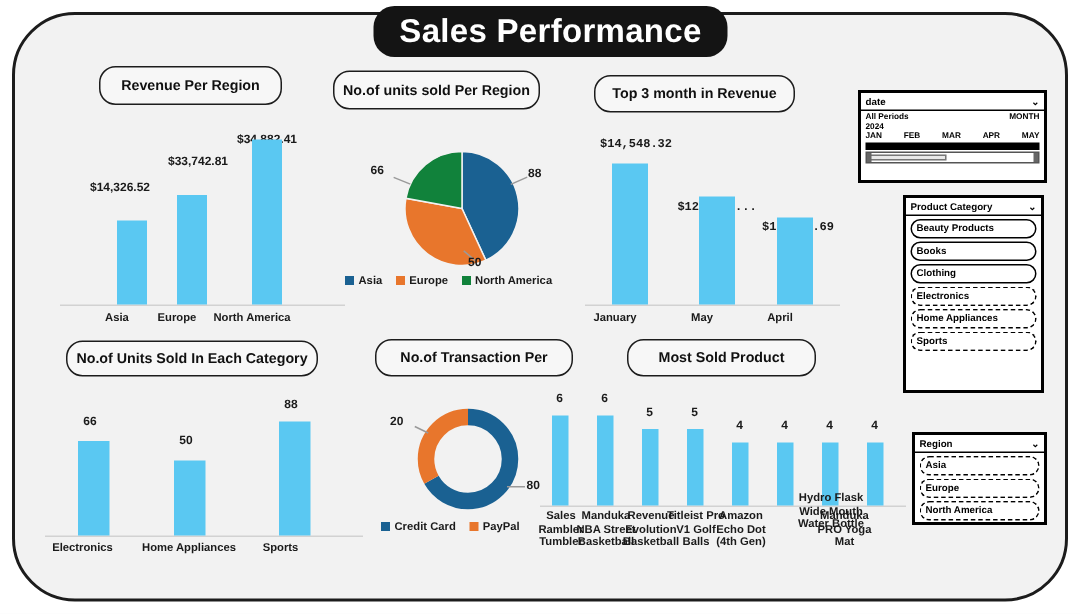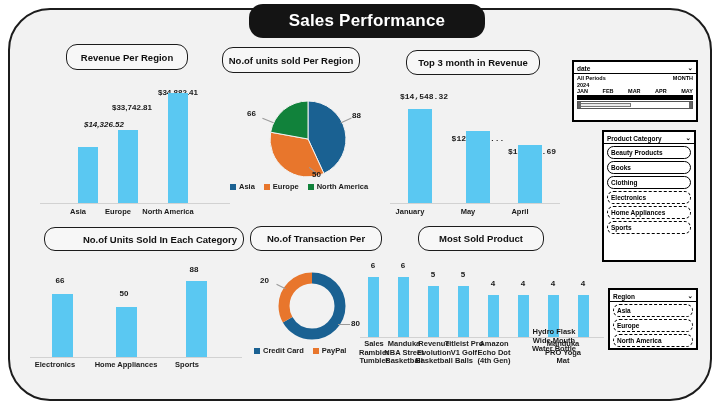--- a/index.html
+++ b/index.html
@@ -6,21 +6,21 @@
   body{font-family:"Liberation Sans",sans-serif;}
   #canvas{position:relative;width:720px;height:409px;background:#ffffff;overflow:hidden;}
 
   
   .frame{position:absolute;left:8px;top:8px;width:704px;height:393px;
          background:#f2f2f2;border:2.5px solid #1c1c1c;border-radius:42px;box-sizing:border-box;}
 
   
   .title-chip{position:absolute;left:249px;top:4px;width:236px;height:34px;background:#141414;
         border-radius:14px;display:flex;align-items:center;justify-content:center;z-index:6;}
-  .title-chip span{color:#ffffff;font-size:17px;font-weight:bold;letter-spacing:.2px;}
+  .title-chip span{color:#ffffff;font-size:22px;font-weight:bold;letter-spacing:.2px;}
 
   
   .chip{position:absolute;background:#f7f7f7;border:1.6px solid #1c1c1c;border-radius:11px;
         display:flex;align-items:center;justify-content:center;z-index:5;}
   .chip span{font-size:9.5px;font-weight:bold;color:#101010;white-space:nowrap;}
 
   
   .panel{position:absolute;}
   .axis{position:absolute;left:0;right:0;bottom:0;height:1px;background:#d2d2d2;}
 
@@ -59,36 +59,36 @@
   <div class="title-chip">
     <span>Sales Performance</span>
   </div>
 
   <div class="chip" style="left:66px;top:44px;width:120px;height:24px;">
     <span>Revenue Per Region</span>
     </div>
   <div class="chip" style="left:222px;top:47px;width:136px;height:24px;">
     <span>No.of units sold Per Region</span>
     </div>
-  <div class="chip" style="left:406px;top:50px;width:132px;height:23px;">
+  <div class="chip" style="left:396px;top:50px;width:132px;height:23px;">
     <span>Top 3 month in Revenue</span>
     </div>
-  <div class="chip" style="left:44px;top:227px;width:166px;height:22px;padding-left:32px;">
+  <div class="chip" style="left:44px;top:227px;width:166px;height:22px;">
     <span>No.of Units Sold In Each Category</span>
     </div>
   <div class="chip" style="left:250px;top:226px;width:130px;height:23px;">
     <span>No.of Transaction Per</span>
     </div>
   <div class="chip" style="left:418px;top:226px;width:124px;height:23px;">
     <span>Most Sold Product</span>
     </div>
 
   <div class="panel" style="left:40px;top:92px;width:190px;height:112px;">
     <div class="axis"></div>
-    <div class="barlabel" style="left:24px;top:28px;width:80px;font-style:italic;">$14,326.52</div>
+    <div class="barlabel" style="left:0;top:28px;width:80px;">$14,326.52</div>
     <div class="bar" style="left:38px;width:20px;height:56px;"></div>
     <div class="barlabel" style="left:52px;top:11px;width:80px;">$33,742.81</div>
     <div class="bar" style="left:78px;width:20px;height:73px;"></div>
     <div class="barlabel" style="left:98px;top:-4px;width:80px;">$34,882.41</div>
     <div class="bar" style="left:128px;width:20px;height:110px;"></div>
   </div>
   <div class="catlabel" style="left:48px;top:208px;width:60px;">Asia</div>
   <div class="catlabel" style="left:88px;top:208px;width:60px;">Europe</div>
   <div class="catlabel" style="left:132px;top:208px;width:72px;">North America</div>
 

